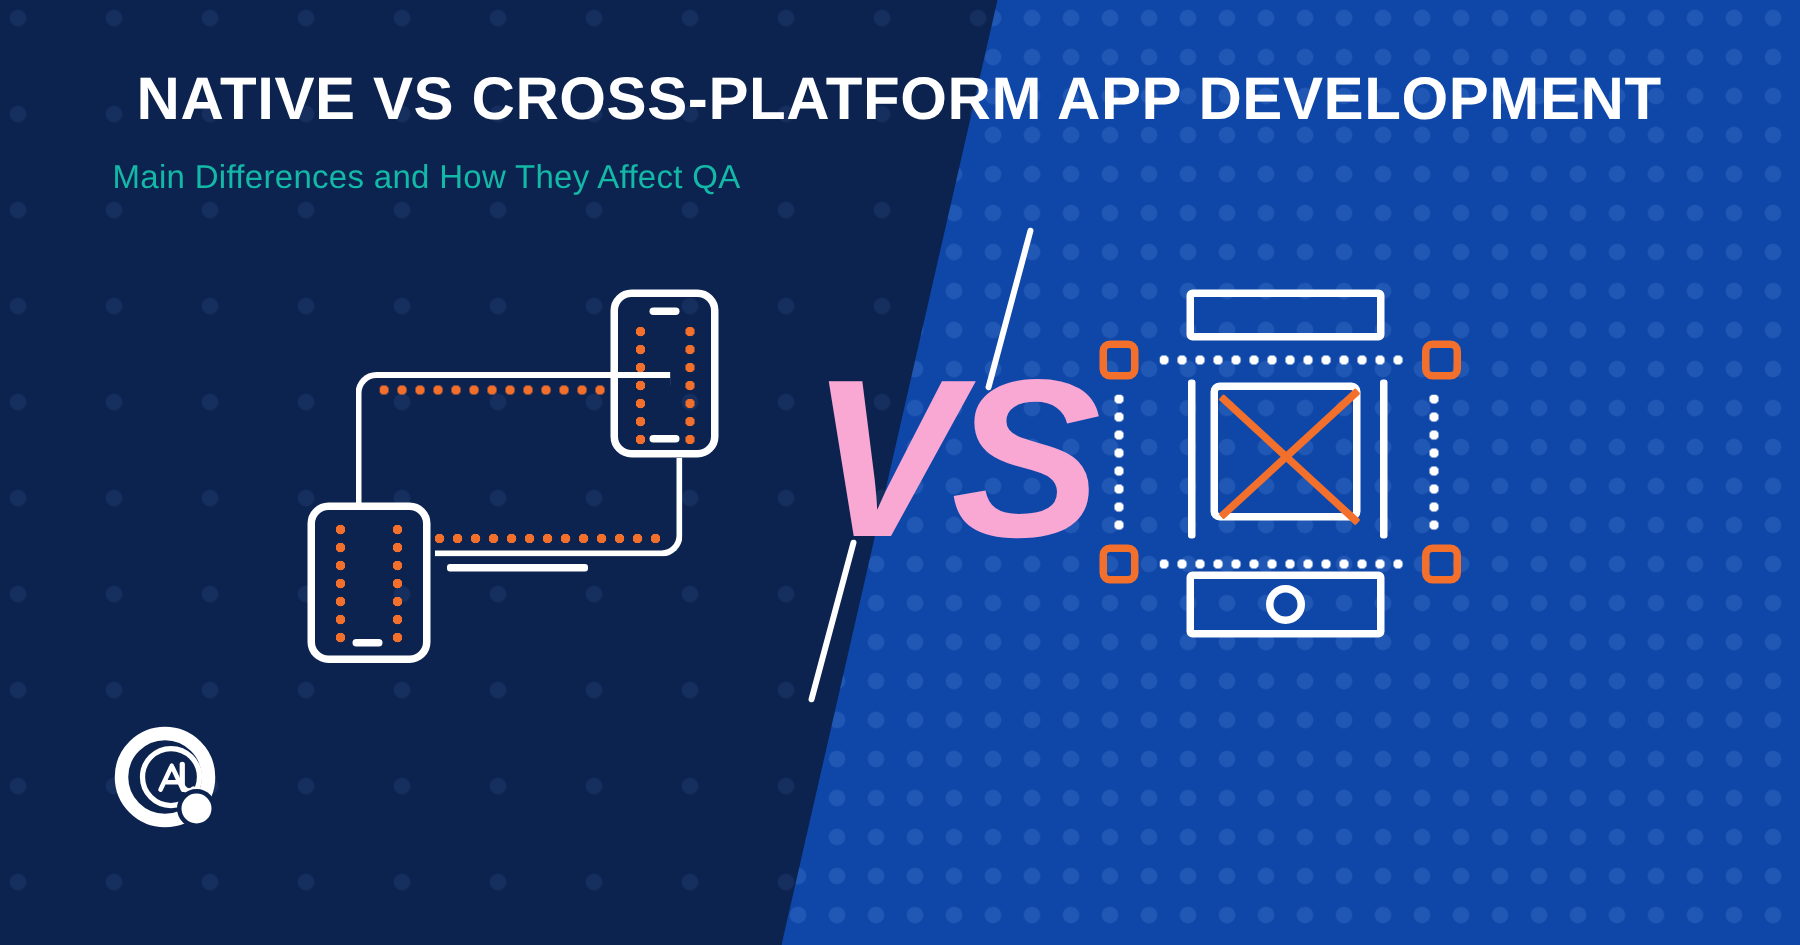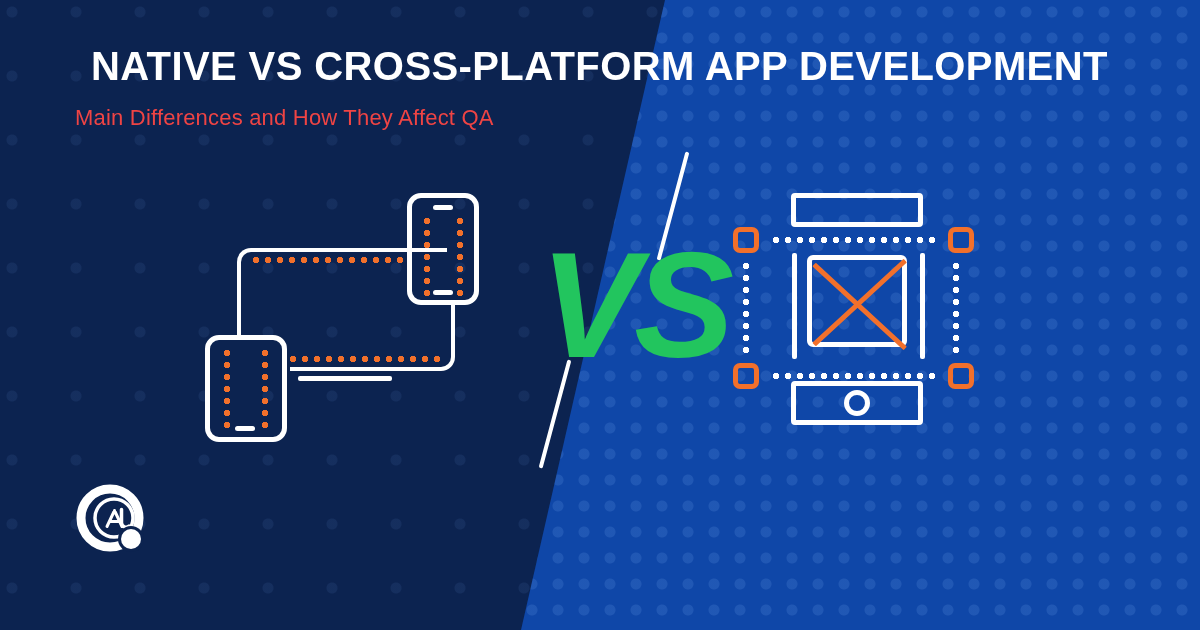--- a/index.html
+++ b/index.html
@@ -37,36 +37,36 @@
   .title {
     color:#ffffff;
     font-size:40px;
     font-weight:bold;
     letter-spacing:0.4px;
     line-height:1.12;
     white-space:nowrap;
     margin-left:16px;
   }
   .subtitle {
-    color:#ef4444;
+    color:#14b8a6;
     font-size:22px;
     font-weight:400;
     margin-top:16px;
     letter-spacing:0.2px;
   }
 
   
   .vs-wrap { position:absolute; left:515px; top:140px; width:200px; height:340px; }
   .vs-text {
     position:absolute;
     left:25px; top:90px;
     font-size:150px;
     font-weight:bold;
     font-style:italic;
-    color:#22c55e;
+    color:#f9a8d4;
     line-height:1;
     letter-spacing:-6px;
   }
   .slash {
     position:absolute;
     width:4px;
     background:#ffffff;
     border-radius:2px;
   }
   .slash.top { height:112px; left:156px; top:10px; transform:rotate(15deg); transform-origin:center; }

